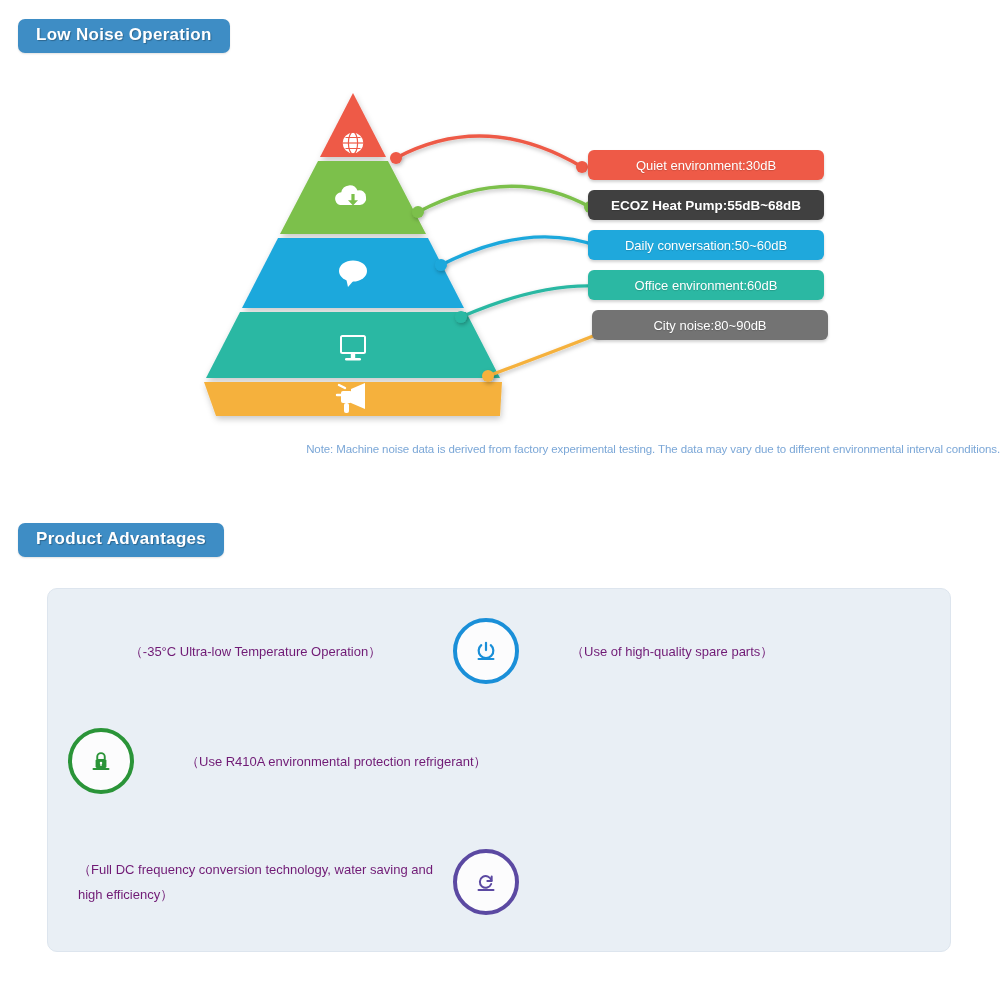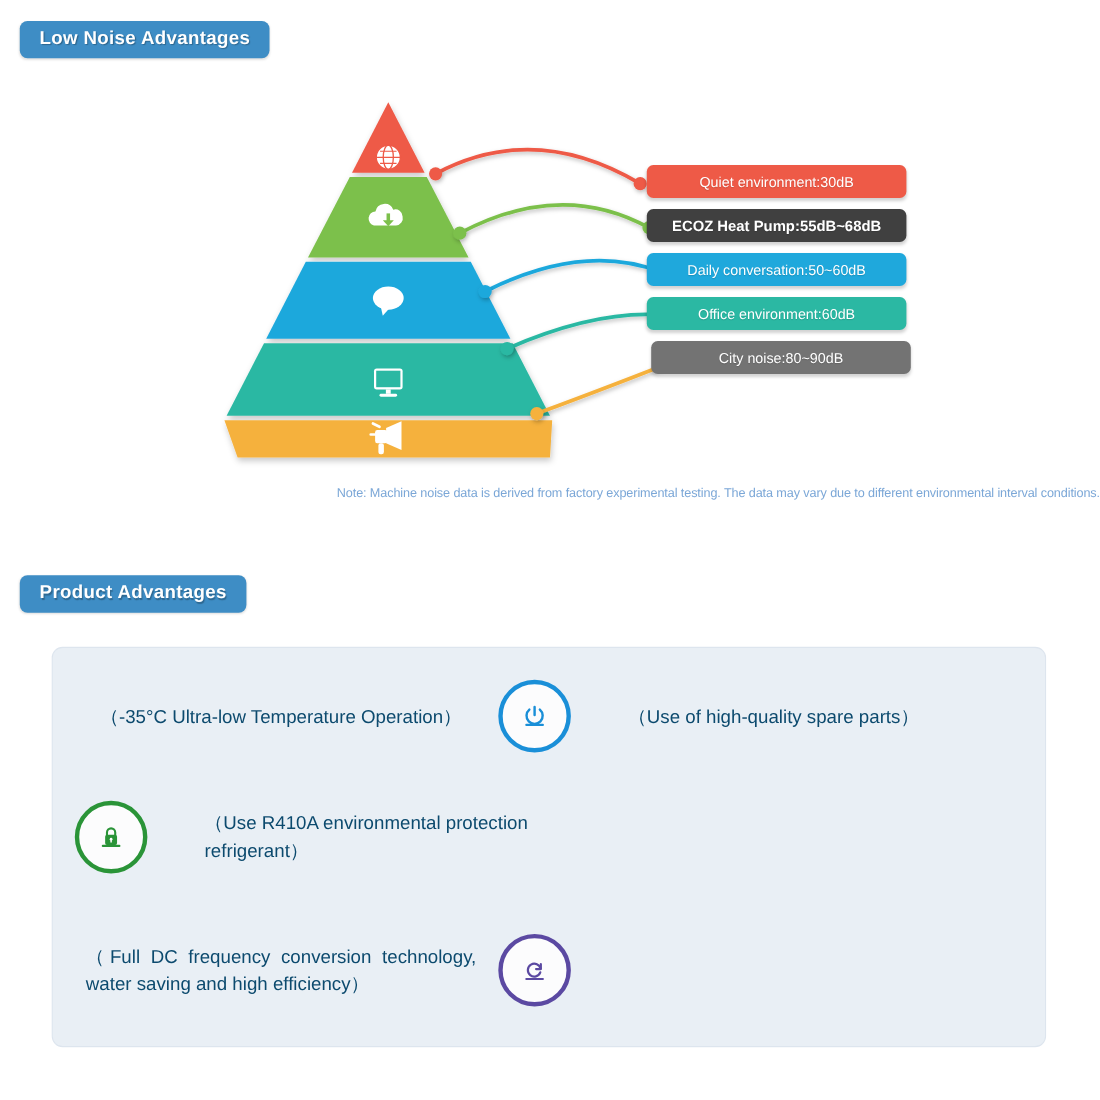--- a/index.html
+++ b/index.html
@@ -70,22 +70,22 @@
     position:absolute;
     left:0;width:904px;height:100px;
     display:flex;
     align-items:center;
   }
   #adv-row-0{top:12px;}
   #adv-row-1{top:122px;}
   #adv-row-2{top:243px;}
 
   .adv-text{
-    font-size:17px;
-    color:#0c4a6e;
+    font-size:13px;
+    color:#701a75;
     line-height:25px;
   }
   .adv-text.left{
     width:355px;
     margin-left:30px;
     text-align:justify;
     text-justify:inter-word;
   }
   .adv-text.left.centered{text-align:center;}
   .adv-text.right{
@@ -111,21 +111,21 @@
     left:50%;
     transform:translateX(-50%);
     bottom:20px;
     width:17px;height:2px;
     border-radius:1px;
   }
 </style>
 </head>
 <body>
 
-<div id="badge-low-noise" class="section-badge">Low Noise Advantages</div>
+<div id="badge-low-noise" class="section-badge">Low Noise Operation</div>
 
 <div id="noise-block">
 
   <svg id="pyramid-svg" width="700" height="350">
     <defs>
       <filter id="sh" x="-40%" y="-40%" width="200%" height="200%">
         <feDropShadow dx="1" dy="3" stdDeviation="3" flood-color="#000" flood-opacity="0.22"></feDropShadow>
       </filter>
       <filter id="shs" x="-60%" y="-60%" width="260%" height="260%">
         <feDropShadow dx="1" dy="2" stdDeviation="2" flood-color="#000" flood-opacity="0.25"></feDropShadow>

